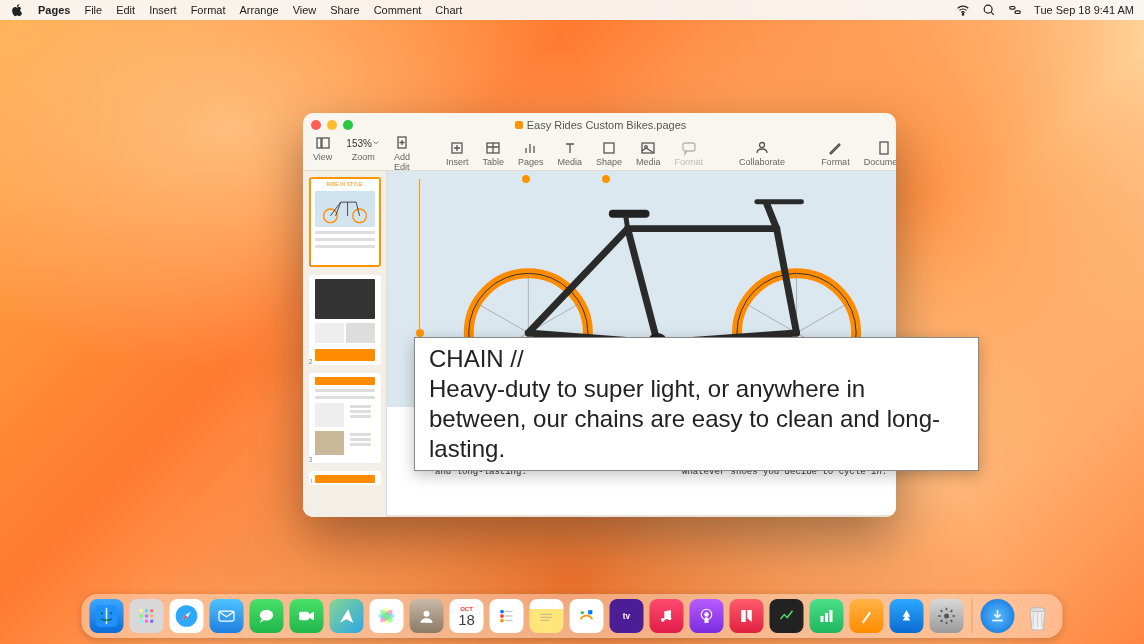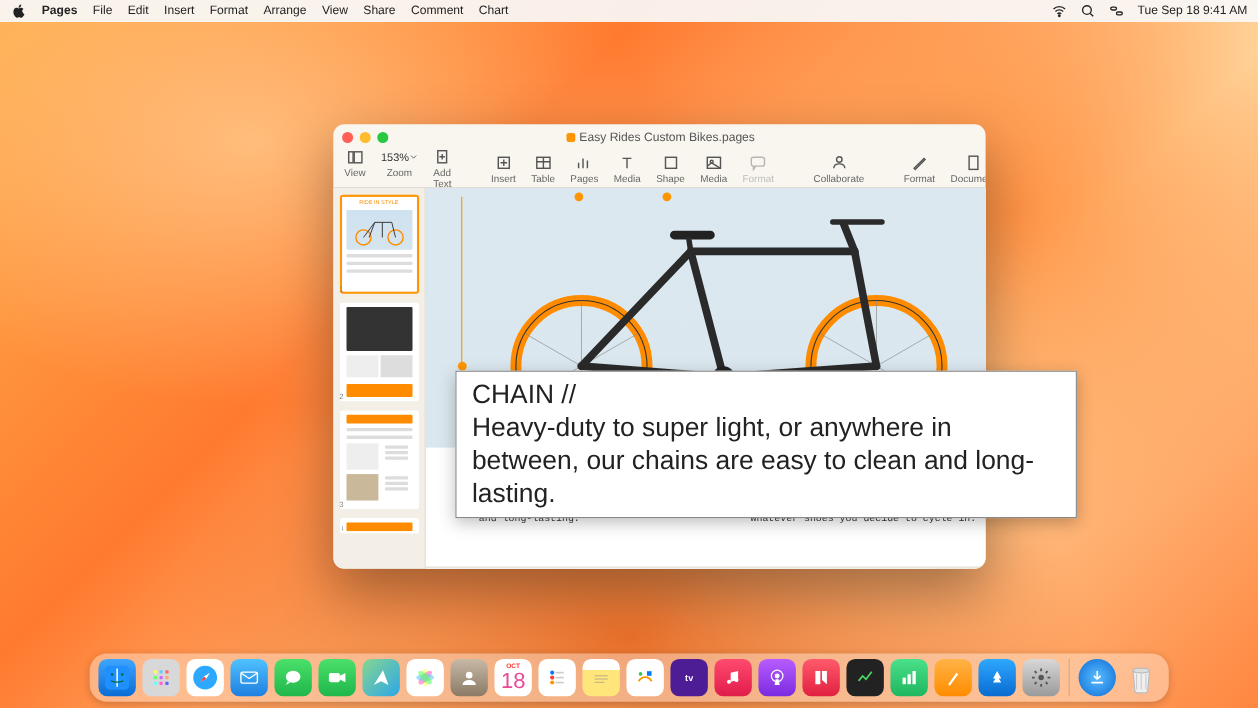--- a/index.html
+++ b/index.html
@@ -203,21 +203,21 @@
           </span>
         <span>Zoom</span>
       </div>
       <div class="tb-item">
         <span class="tb-icon">
             <svg viewBox="0 0 16 16" fill="none" stroke="currentColor" stroke-width="1.3">
               <rect x="4" y="2" width="8" height="11"></rect>
               <path d="M8 5v5M5.5 7.5h5"></path>
             </svg>
           </span>
-        <span>Add Text</span>
+        <span>Add Edit</span>
       </div>
     </div>
     <div class="tb-sep"></div>
     <div class="tb-group">
       <div class="tb-item">
           <span class="tb-icon">
             <svg viewBox="0 0 16 16" fill="none" stroke="currentColor" stroke-width="1.3">
               <rect x="3" y="3" width="10" height="10"></rect>
               <path d="M8 5v6M5 8h6"></path>
             </svg>
@@ -516,21 +516,21 @@
       </svg>
     </div>
   <div class="dock-item" style="background:linear-gradient(#c7b9a6,#8a7a66)">
       <svg viewBox="0 0 24 24" width="18" height="18" fill="#fff">
         <circle cx="12" cy="9" r="4"></circle>
         <path d="M4 21c0-4 4-6 8-6s8 2 8 6z"></path>
       </svg>
     </div>
   <div class="dock-item" style="background:#fff;flex-direction:column;font-size:6px;color:#ff3b30">
       <div style="font-weight:600">OCT</div>
-      <div style="font-size:20px;color:#ec4899;line-height:1">18</div>
+      <div style="font-size:15px;color:#404040;line-height:1">18</div>
     </div>
   <div class="dock-item" style="background:#fff">
       <svg viewBox="0 0 24 24" width="18" height="18">
         <circle cx="6" cy="6" r="2.5" fill="#007aff"></circle>
         <rect x="10" y="5" width="10" height="2" fill="#ccc"></rect>
         <circle cx="6" cy="12" r="2.5" fill="#ff3b30"></circle>
         <rect x="10" y="11" width="10" height="2" fill="#ccc"></rect>
         <circle cx="6" cy="18" r="2.5" fill="#ff9500"></circle>
         <rect x="10" y="17" width="10" height="2" fill="#ccc"></rect>
       </svg>

